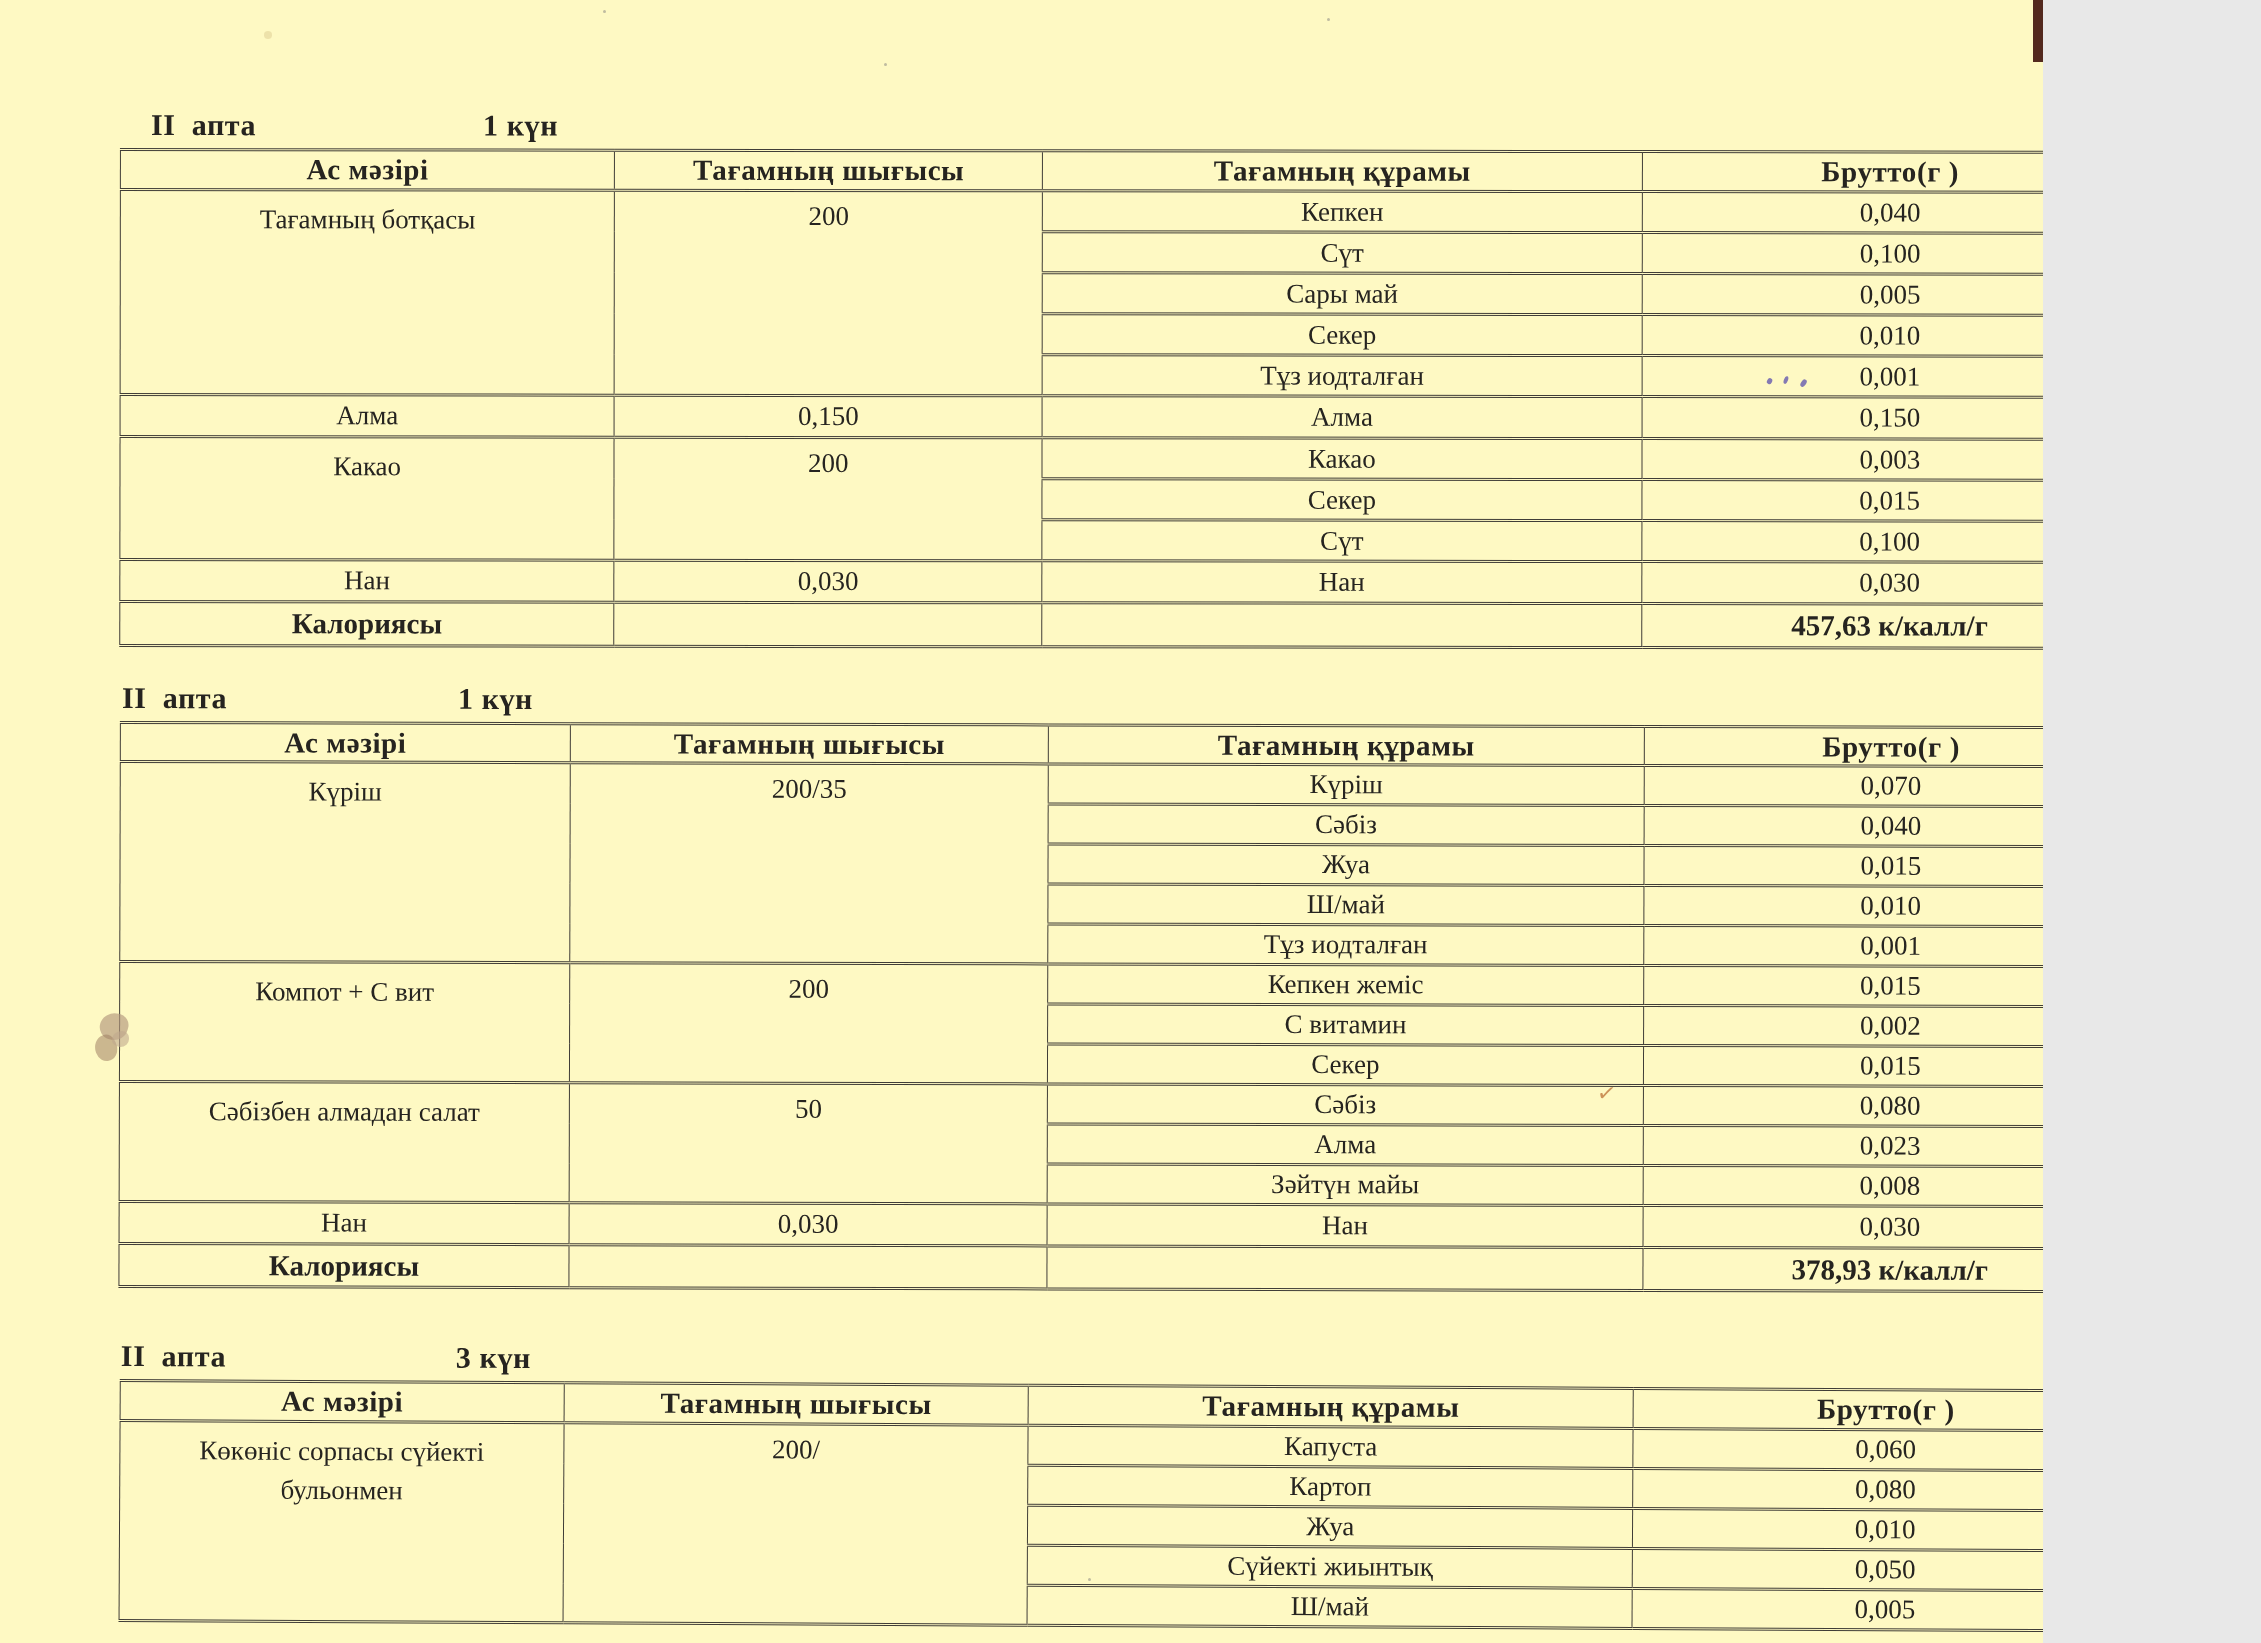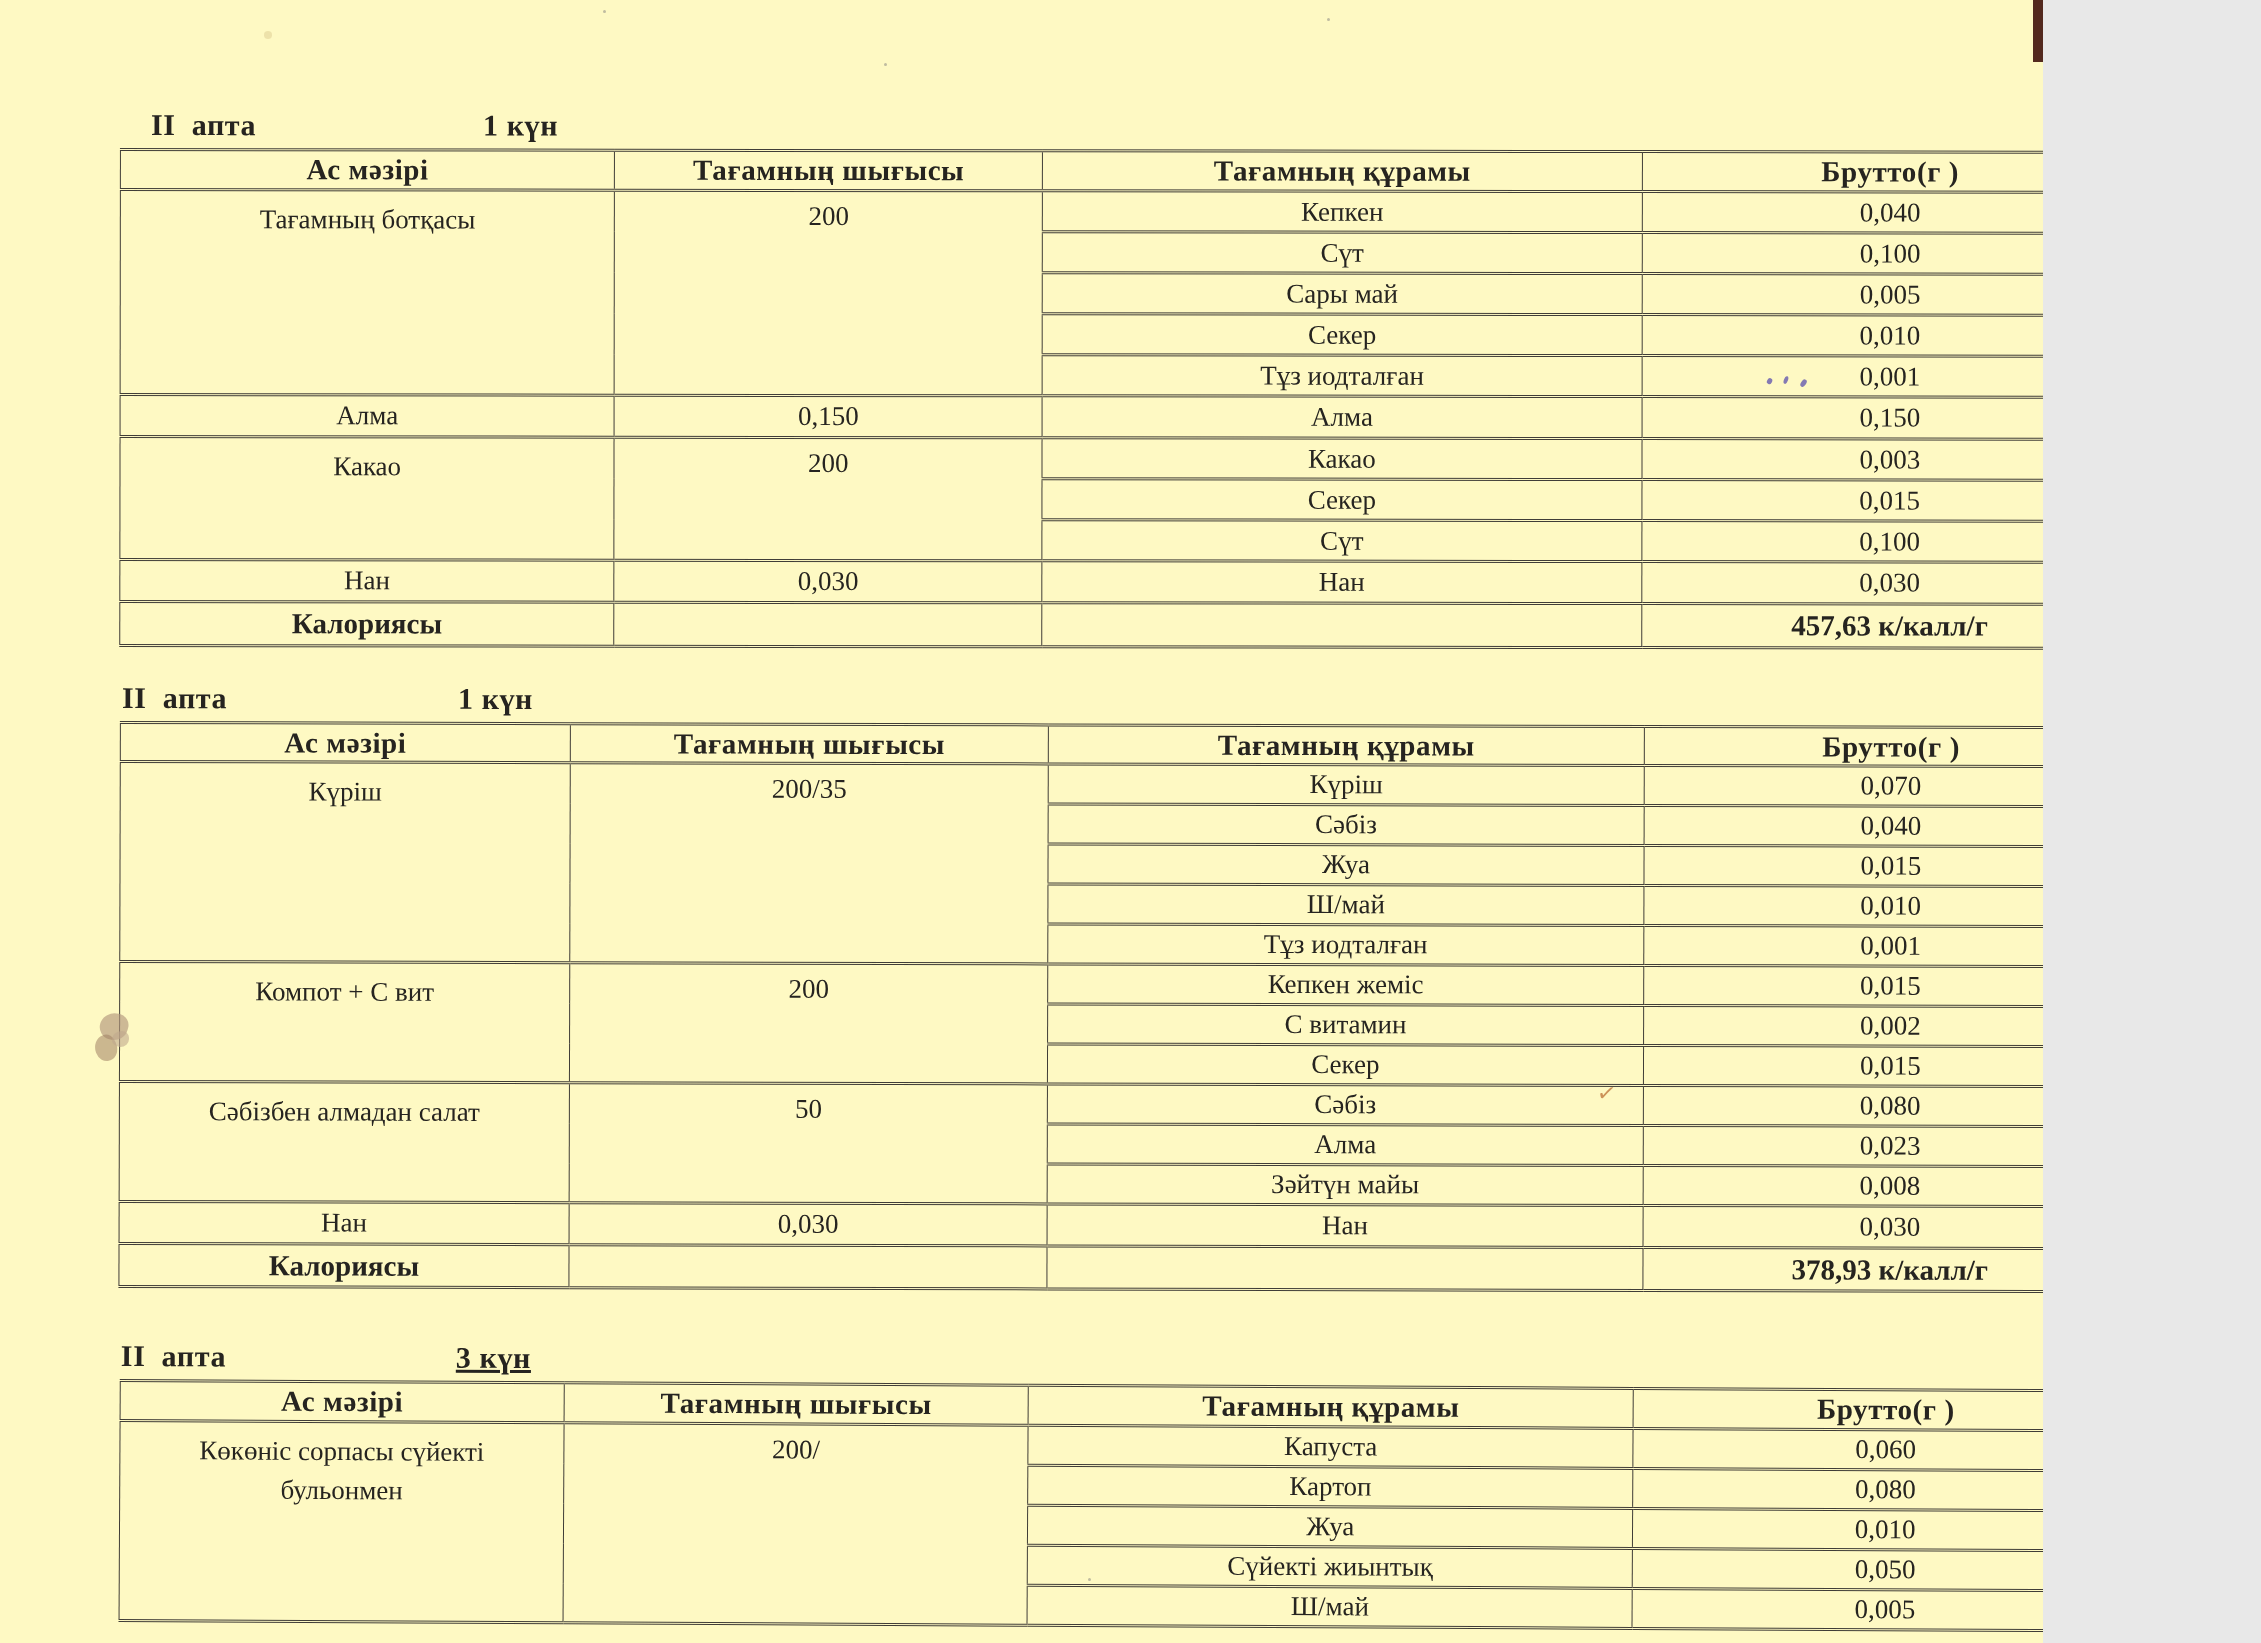--- a/index.html
+++ b/index.html
@@ -201,21 +201,21 @@
               <td></td>
               <td></td>
               <td>378,93 к/калл/г</td>
             </tr>
           </tbody>
         </table>
       </div>
       <div class="table-section" style="top: 1339px; transform: rotate(0.3deg);">
         <div class="table-title">
           <span class="week-label" style="left: 121px;">II  апта</span>
-          <span class="day-label" style="left: 456px; text-decoration: underline;">3 күн</span>
+          <span class="day-label" style="left: 456px;">3 күн</span>
         </div>
         <table class="menu-table" style="left: 120px; top: 40px; width: 2019px;">
           <colgroup>
             <col style="width: 22%;">
             <col style="width: 23%;">
             <col style="width: 30%;">
             <col style="width: 25%;">
           </colgroup>
           <thead>
             <tr style="height: 40px;">

